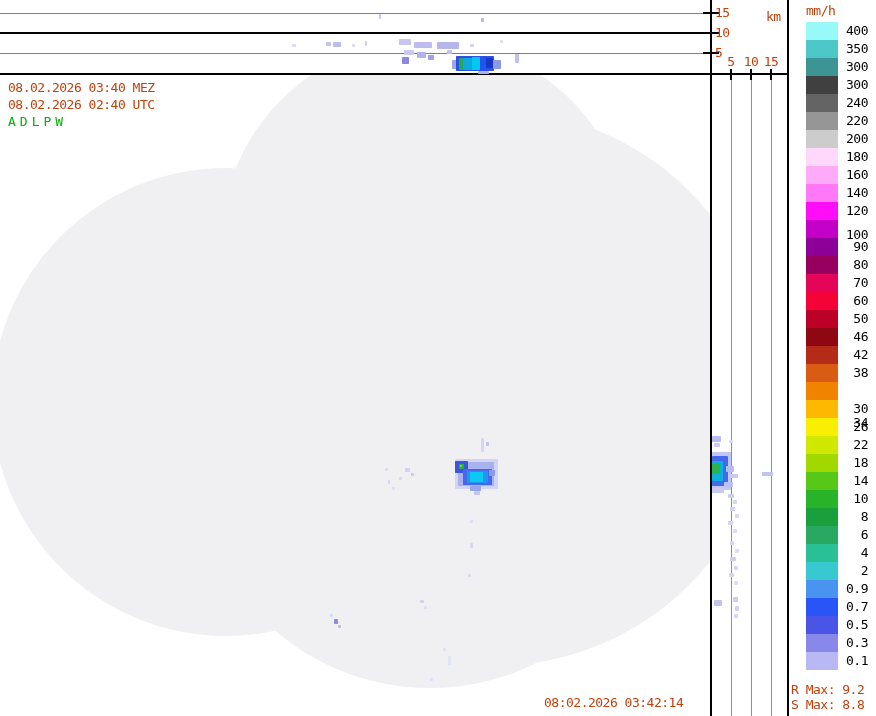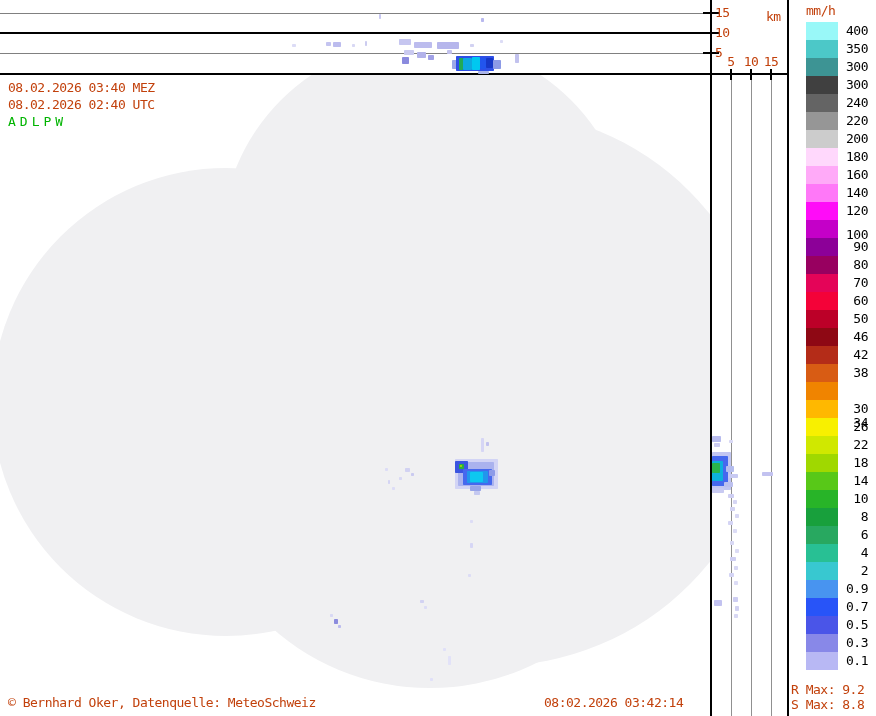--- a/index.html
+++ b/index.html
@@ -62,21 +62,20 @@
   <div class="txt" style="left:715px;top:46px;">5</div>
 
   <div class="txt" style="left:722px;top:55px;width:18px;text-align:center;">5</div>
   <div class="txt" style="left:742px;top:55px;width:18px;text-align:center;">10</div>
   <div class="txt" style="left:762px;top:55px;width:18px;text-align:center;">15</div>
 
   <div class="txt z5" style="left:8px;top:81px;">08.02.2026 03:40 MEZ</div>
   <div class="txt z5" style="left:8px;top:98px;">08.02.2026 02:40 UTC</div>
   <div class="txt z5 green" style="left:8px;top:115px;">ADLPW</div>
 
-  <div class="txt z5" style="left:8px;top:696px;">© Bernhard Oker, Datenquelle: MeteoSchweiz</div>
   <div class="txt z5" style="left:544px;top:696px;">08:02.2026 03:42:14</div>
   <div class="txt z5" style="left:791px;top:683px;">R Max: 9.2</div>
   <div class="txt z5" style="left:791px;top:698px;">S Max: 8.8</div>
 
   <div id="legend-panel">
     <div class="txt" style="left:18px;top:4px;">mm/h</div>
     <div id="legend-bands">
         <div class="lband" style="top: 22px; background: rgb(153, 248, 248);"></div>
         <div class="llabel" style="top: 24px;">400</div>
         <div class="lband" style="top: 40px; background: rgb(76, 200, 200);"></div>

